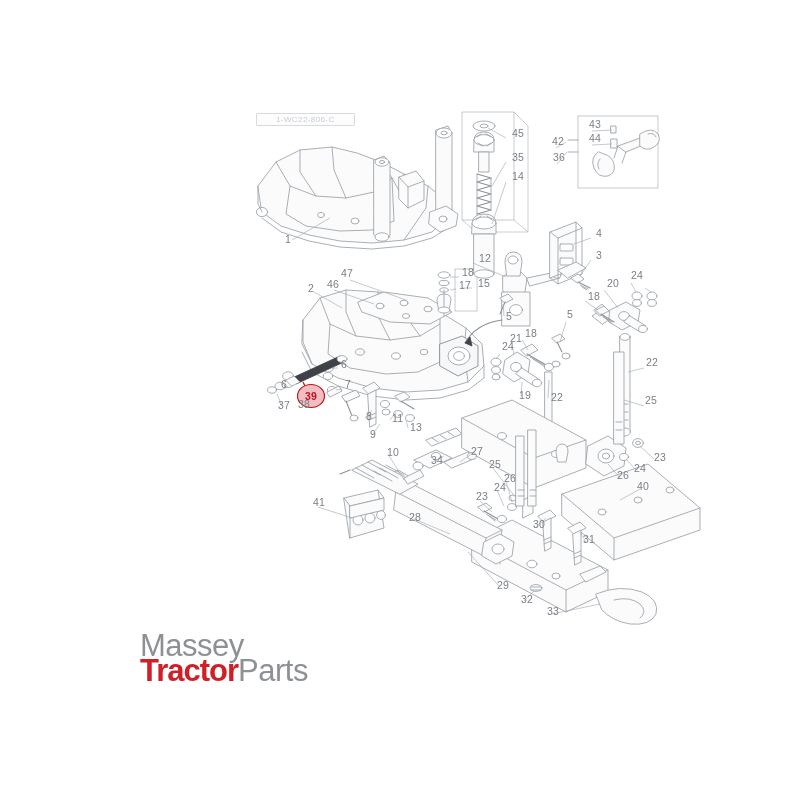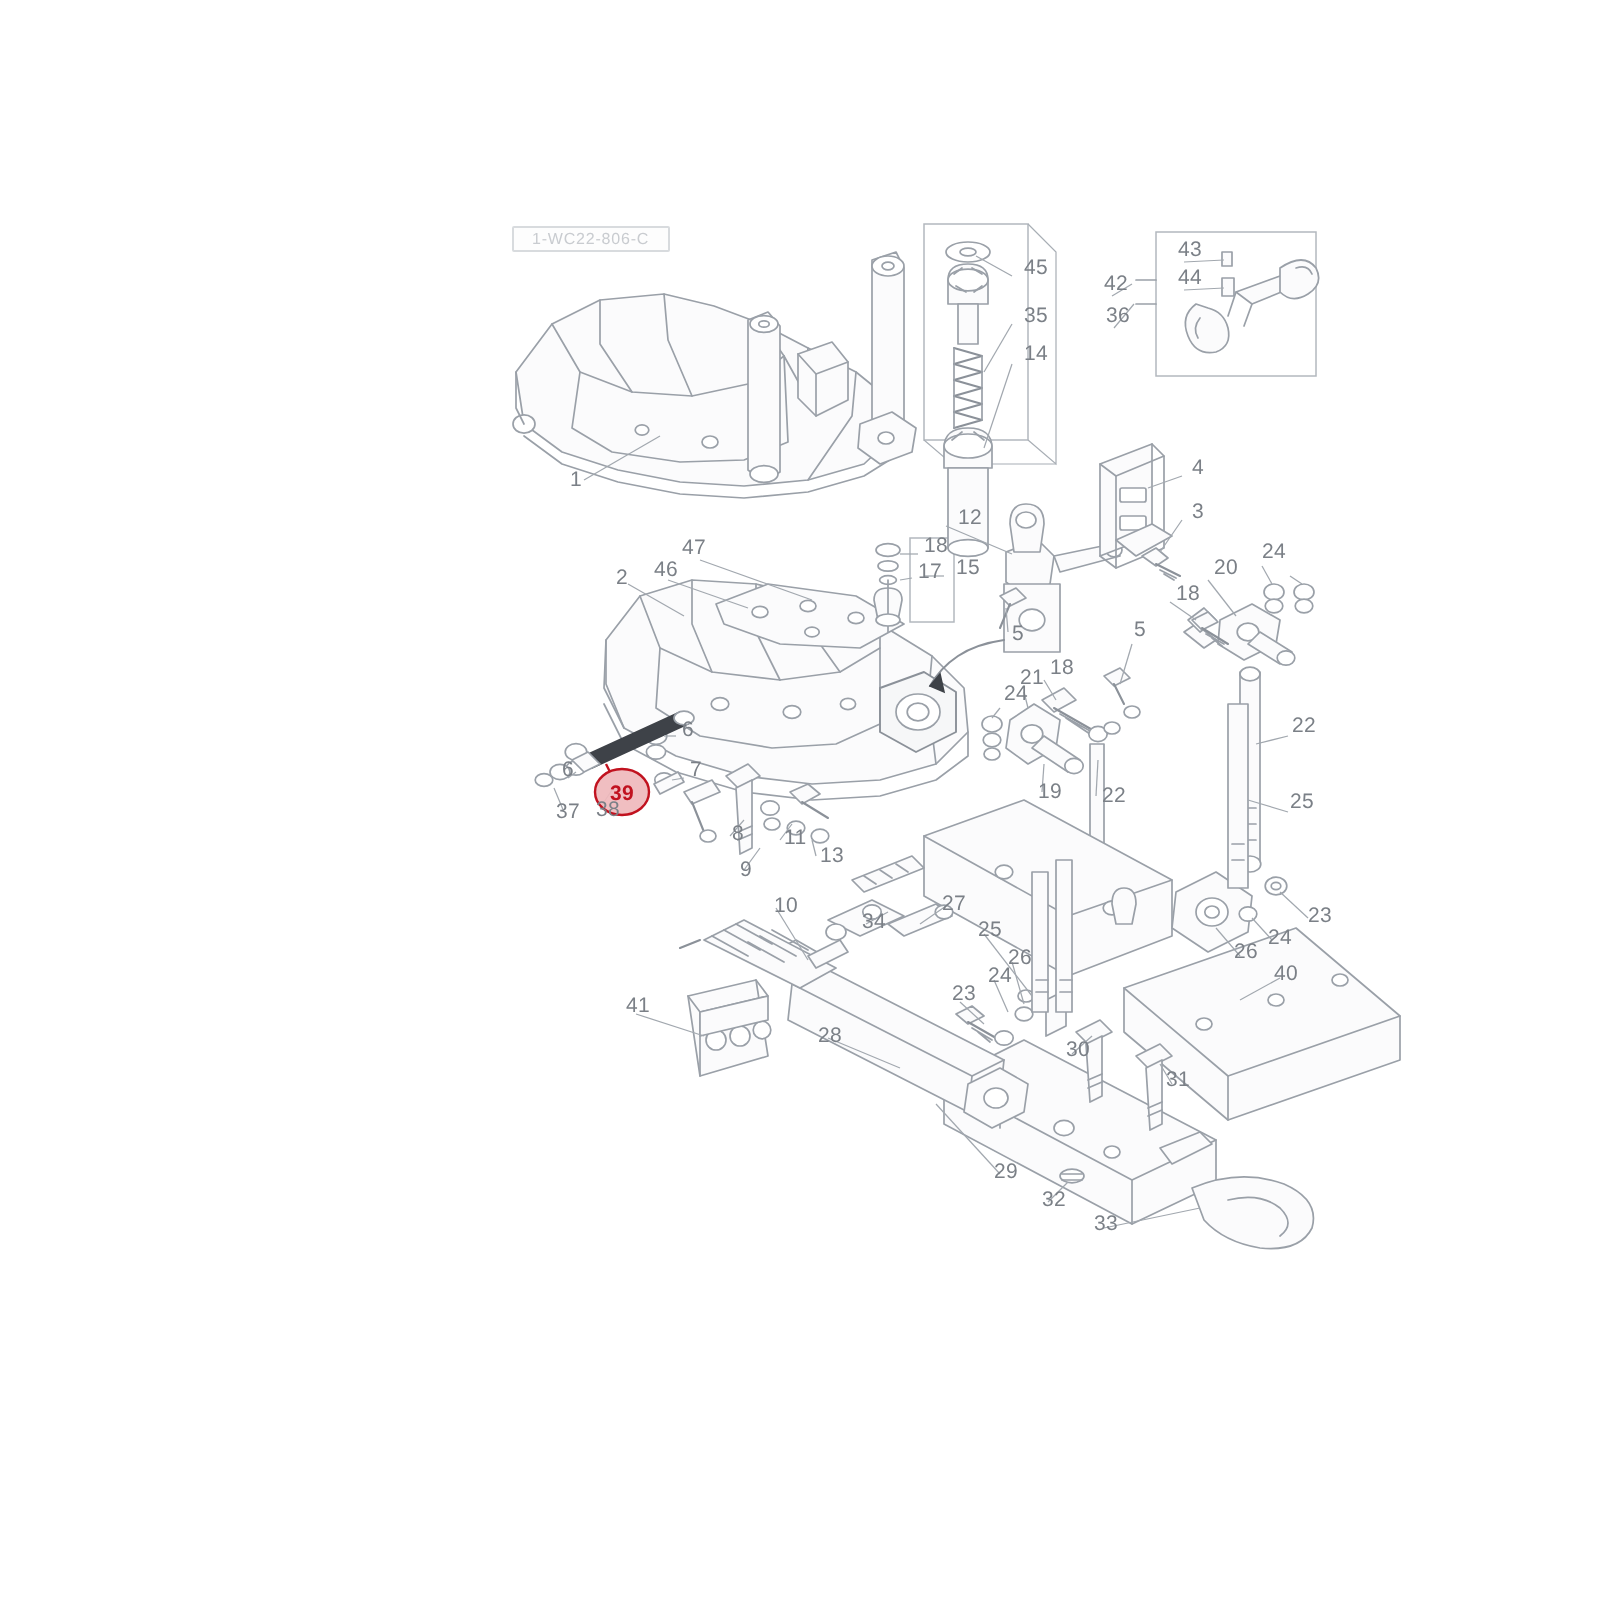--- a/index.html
+++ b/index.html
@@ -31,21 +31,21 @@
   }
   .num.hl{fill:#c1121f;font-weight:bold;}
 
   
   #hl-blob{pointer-events:none;}
 
   
   #code-label{
     position:absolute;left:256px;top:113px;
     border:1px solid #d8dbde;background:#fdfdfd;
-    padding:1px 9px;border-radius:1px;
+    padding:1px 19px;border-radius:1px;
     font-size:8px;color:#c9ccd0;letter-spacing:.4px;
     white-space:nowrap;
   }
 
   
   #watermark{
     position:absolute;left:140px;top:630px;
     line-height:1.0;-webkit-user-select:none;user-select:none;
   }
   #watermark .wm-row{display:block;white-space:nowrap;}
@@ -542,14 +542,22 @@
         <text x="589" y="142" class="num">44</text>
         <text x="512" y="137" class="num">45</text>
         <text x="327" y="288" class="num">46</text>
         <text x="341" y="277" class="num">47</text>
         <text x="311" y="400" text-anchor="middle" class="num hl">39</text>
       </g>
   </svg>
 
   <div id="code-label">1-WC22-806-C</div>
 
+  <div id="watermark">
+    <span class="wm-row">
+      <span id="wm-massey">Massey</span>
+    </span>
+    <span id="wm-line2">
+      <span id="wm-tractor">Tractor</span><span id="wm-parts">Parts</span>
+    </span>
+  </div>
 
 </div>
 
 </body></html>

